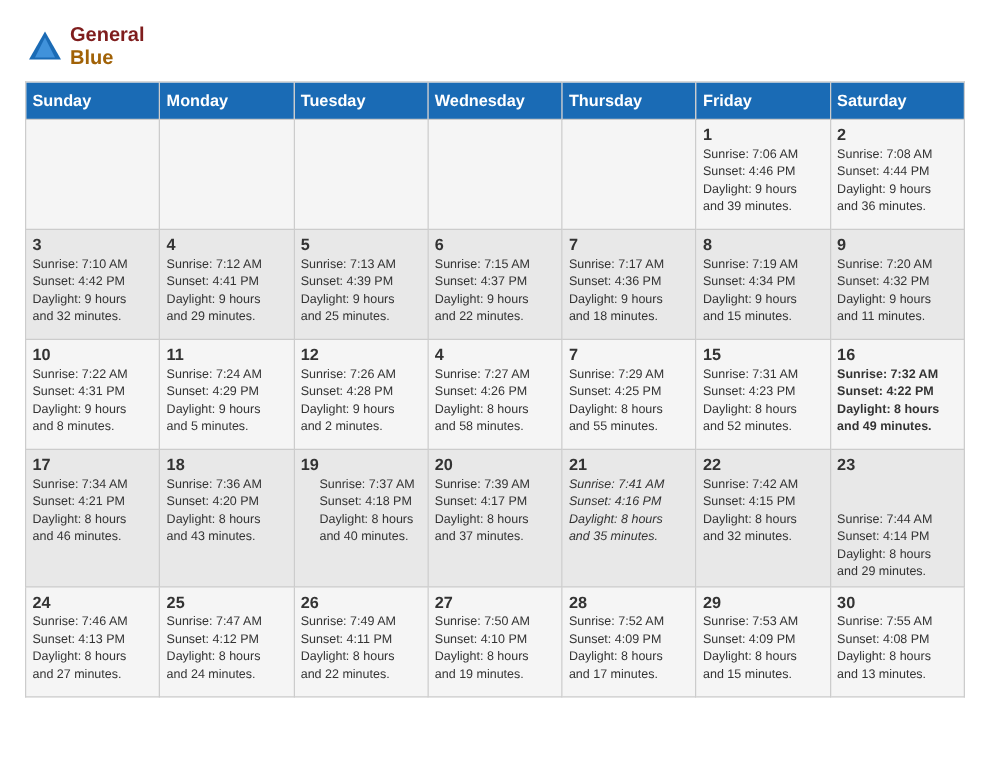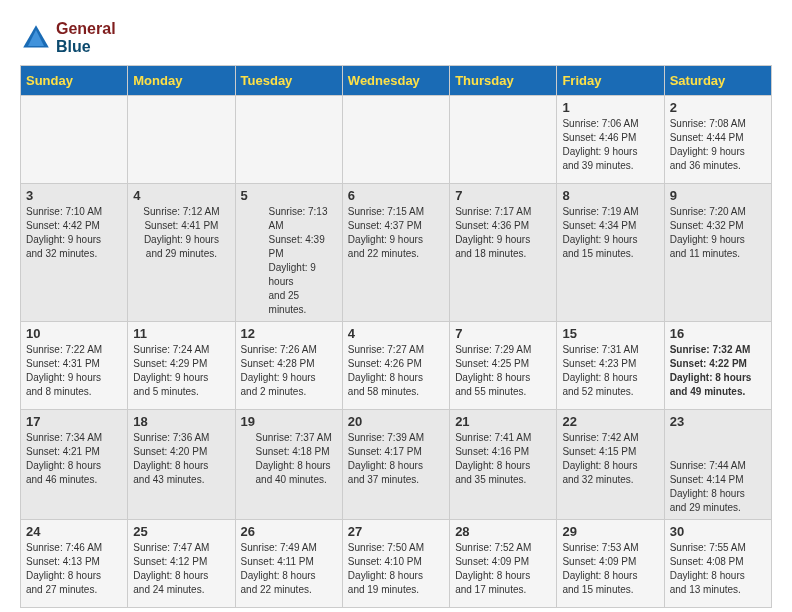--- a/index.html
+++ b/index.html
@@ -31,21 +31,21 @@
       line-height: 1.1;
     }
     .logo-general {
       font-size: 16px;
       font-weight: bold;
       color: #7f1d1d;
     }
     .logo-blue {
       font-size: 16px;
       font-weight: bold;
-      color: #0c4a6e;
+      color: #a16207;
     }
     .logo-icon {
       width: 32px;
       height: 32px;
     }
     .title-block {
       text-align: right;
     }
     .month-title {
       font-size: 36px;
@@ -57,21 +57,21 @@
       font-size: 16px;
       color: #555;
     }
     table {
       width: 100%;
       border-collapse: collapse;
       table-layout: fixed;
     }
     thead tr th {
       background-color: #1a6bb5;
-      color: #fde047;
+      color: #ffffff;
       font-size: 13px;
       font-weight: bold;
       padding: 7px 5px;
       text-align: left;
       border: 1px solid #ccc;
     }
     tbody tr td {
       vertical-align: top;
       border: 1px solid #ccc;
       padding: 4px 5px;
@@ -159,28 +159,28 @@
         <tr>
           <td>
             <span class="day-number">3</span>
             <div class="day-info" style="white-space: pre-line;">Sunrise: 7:10 AM
 Sunset: 4:42 PM
 Daylight: 9 hours
 and 32 minutes.</div>
           </td>
           <td>
             <span class="day-number">4</span>
-            <div class="day-info" style="white-space: pre-line; text-align: center;">Sunrise: 7:12 AM
+            <div class="day-info" style="white-space: pre-line;">Sunrise: 7:12 AM
 Sunset: 4:41 PM
 Daylight: 9 hours
 and 29 minutes.</div>
           </td>
           <td>
             <span class="day-number">5</span>
-            <div class="day-info" style="white-space: pre-line; margin-left: 28px;">Sunrise: 7:13 AM
+            <div class="day-info" style="white-space: pre-line;">Sunrise: 7:13 AM
 Sunset: 4:39 PM
 Daylight: 9 hours
 and 25 minutes.</div>
           </td>
           <td>
             <span class="day-number">6</span>
             <div class="day-info" style="white-space: pre-line;">Sunrise: 7:15 AM
 Sunset: 4:37 PM
 Daylight: 9 hours
 and 22 minutes.</div>
@@ -282,21 +282,21 @@
           </td>
           <td>
             <span class="day-number">20</span>
             <div class="day-info" style="white-space: pre-line;">Sunrise: 7:39 AM
 Sunset: 4:17 PM
 Daylight: 8 hours
 and 37 minutes.</div>
           </td>
           <td>
             <span class="day-number">21</span>
-            <div class="day-info" style="white-space: pre-line;">Sunrise: 7:41 AM
+            <div class="day-info" style="white-space: pre-line; font-style: italic;">Sunrise: 7:41 AM
 Sunset: 4:16 PM
 Daylight: 8 hours
 and 35 minutes.</div>
           </td>
           <td>
             <span class="day-number">22</span>
             <div class="day-info" style="white-space: pre-line;">Sunrise: 7:42 AM
 Sunset: 4:15 PM
 Daylight: 8 hours
 and 32 minutes.</div>

